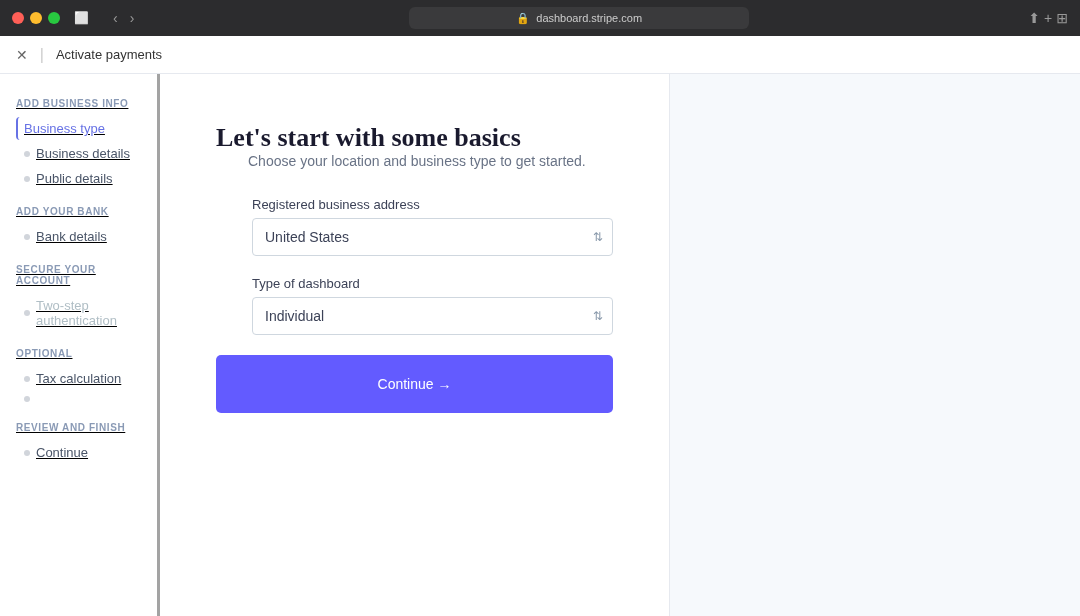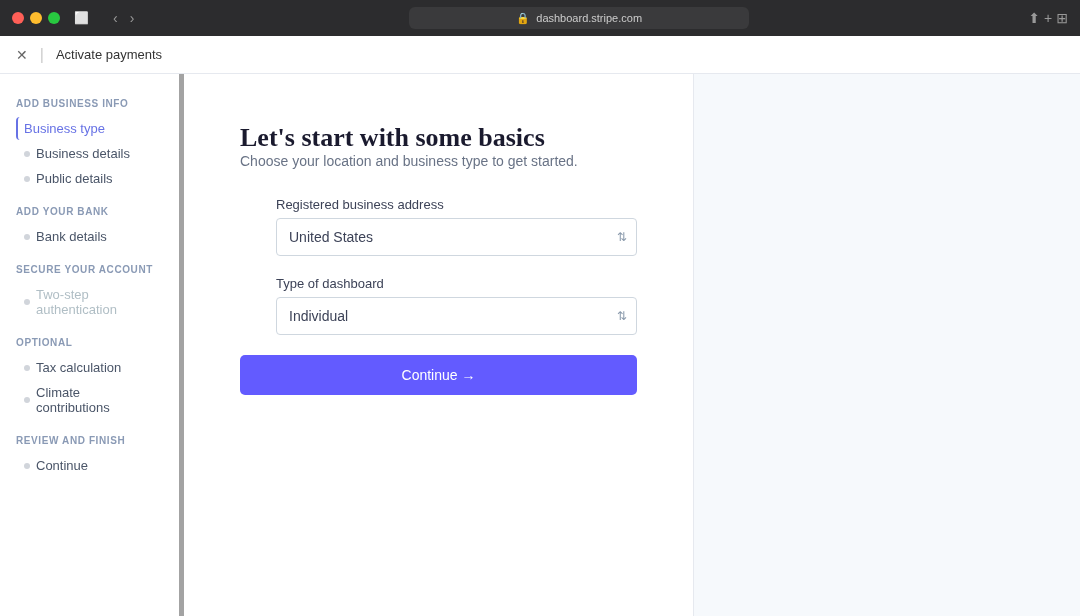--- a/index.html
+++ b/index.html
@@ -53,25 +53,26 @@
     .topbar-title { font-size: 13px; color: #333; }
 
     
     .main-layout {
       display: flex;
       height: calc(616px - 36px - 38px);
     }
 
     
     .sidebar {
-      width: 184px;
+      width: 160px;
       background: #fff;
-      border-right: 5px solid #a3a3a3;
+      border-right: 3px solid #a3a3a3;
       padding: 24px 16px;
       flex-shrink: 0;
+      text-decoration: underline;
     }
     .sidebar-section-label {
       font-size: 10px;
       font-weight: 600;
       color: #8a9ab5;
       letter-spacing: 0.06em;
       text-transform: uppercase;
       margin-bottom: 8px;
       margin-top: 16px;
     }
@@ -118,20 +119,21 @@
       font-weight: 700;
       color: #1a1a2e;
       margin-bottom: 0;
       line-height: 1.2;
       font-family: Liberation Serif, serif;
     }
     .form-subtitle {
       font-size: 14px;
       color: #697386;
       margin-bottom: 28px;
+      margin-left: 32px;
     }
 
     .field-label {
       font-size: 13px;
       font-weight: 500;
       color: #3c4257;
       margin-bottom: 6px;
     }
     .field-group { margin-bottom: 20px; margin-left: 36px; }
 
@@ -157,21 +159,21 @@
       right: 10px;
       top: 50%;
       transform: translateY(-50%);
       pointer-events: none;
       color: #8898aa;
       font-size: 12px;
     }
 
     .continue-btn {
       width: 100%;
-      height: 40px;
+      height: 58px;
       background: #635bff;
       color: #fff;
       border: none;
       border-radius: 5px;
       font-size: 14px;
       font-weight: 500;
       cursor: pointer;
       display: flex;
       align-items: center;
       justify-content: center;
@@ -241,21 +243,20 @@
       <span>Two-step authentication</span>
     </div>
 
     <div class="sidebar-section-label">OPTIONAL</div>
     <div class="sidebar-item">
       <span class="sidebar-dot"></span>
       <span>Tax calculation</span>
     </div>
     <div class="sidebar-item">
       <span class="sidebar-dot"></span>
-      <span>Climate contributions</span>
     </div>
 
     <div class="sidebar-section-label">REVIEW AND FINISH</div>
     <div class="sidebar-item">
       <span class="sidebar-dot"></span>
       <span>Continue</span>
     </div>
 
   </div>
 

